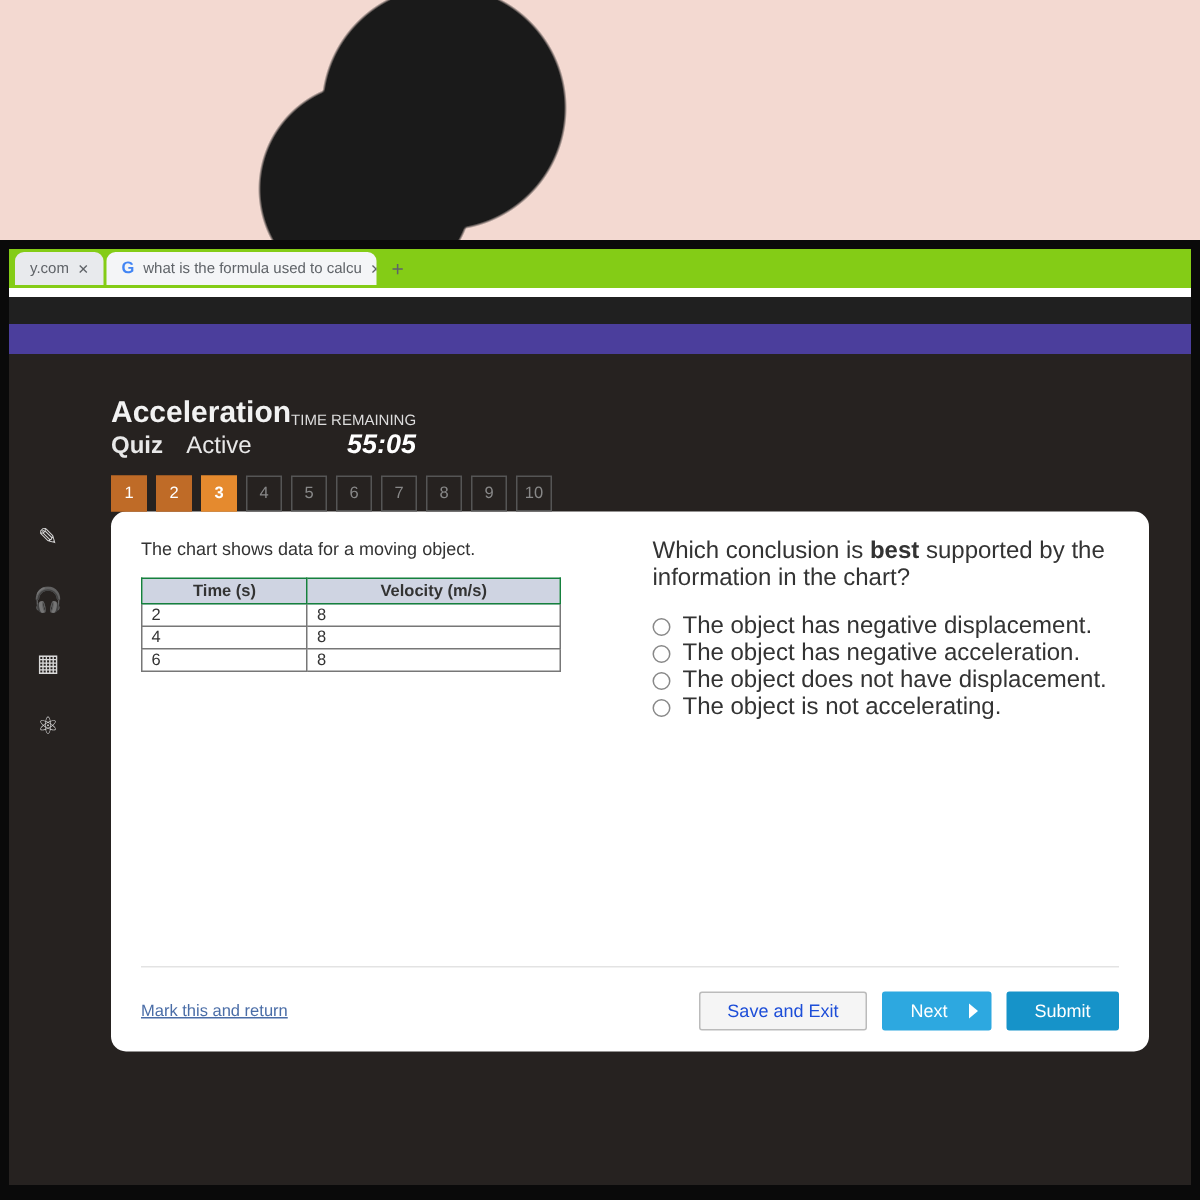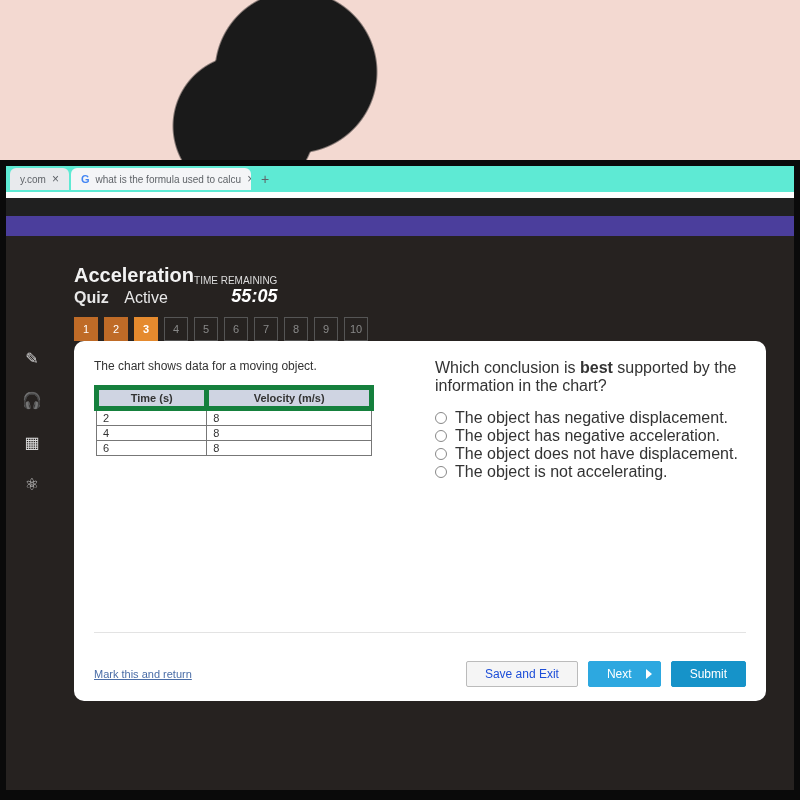--- a/index.html
+++ b/index.html
@@ -22,21 +22,21 @@
     position: absolute;
     left: 0; top: 160px;
     width: 800px; height: 640px;
     background: #202020;
     border: 6px solid #0a0a0a;
     border-bottom-width: 10px;
     overflow: hidden;
   }
   .browser-tabs {
     display: flex; align-items: center;
-    background: #5eead4; height: 26px;
+    background: #84cc16; height: 26px;
     font-size: 10px; color: #5f6368;
     padding-left: 4px;
   }
   .tab {
     display: flex; align-items: center; gap: 6px;
     background: #f4f5f7; height: 22px;
     padding: 0 10px; margin-right: 2px;
     border-radius: 6px 6px 0 0;
     max-width: 180px;
     white-space: nowrap; overflow: hidden; text-overflow: ellipsis;
@@ -87,36 +87,36 @@
   }
   .question-cols { display:flex; gap:30px; flex:1; }
   .left-col { flex:1; font-size:12px; }
   .right-col { flex:1; font-size:16px; }
   .prompt { margin-bottom:12px; }
   table.data {
     border-collapse:collapse; font-size:11px;
     width: 90%;
   }
   table.data th {
-    background:#cfd4e2; border:5px solid #15803d;
+    background:#cfd4e2; border:1px solid #15803d;
     padding:2px 6px; font-weight:bold; text-align:center;
   }
   table.data td {
     border:1px solid #777; padding:1px 6px;
   }
   .right-prompt { margin-bottom:14px; }
   .opts { display:flex; flex-direction:column; gap:0; }
   .opt { display:flex; align-items:center; gap:8px; }
   .radio {
     width:12px; height:12px; border:1px solid #888; border-radius:50%;
     display:inline-block; flex-shrink:0;
   }
   .card-footer {
     display:flex; align-items:center; justify-content:space-between;
-    border-top:1px solid #e3e3e3; padding-top:28px; margin-top:10px;
+    border-top:1px solid #e3e3e3; padding-top:16px; margin-top:10px;
   }
   .mark-link { font-size:11px; color:#4a6da7; text-decoration:underline; }
   .btn-row { display:flex; gap:10px; }
   .btn {
     font-size:12px; padding:5px 18px;
     border:1px solid #bbb; border-radius:2px;
     background:#f5f5f5; color:#1d4ed8;
     cursor:pointer;
   }
   .btn.next {

